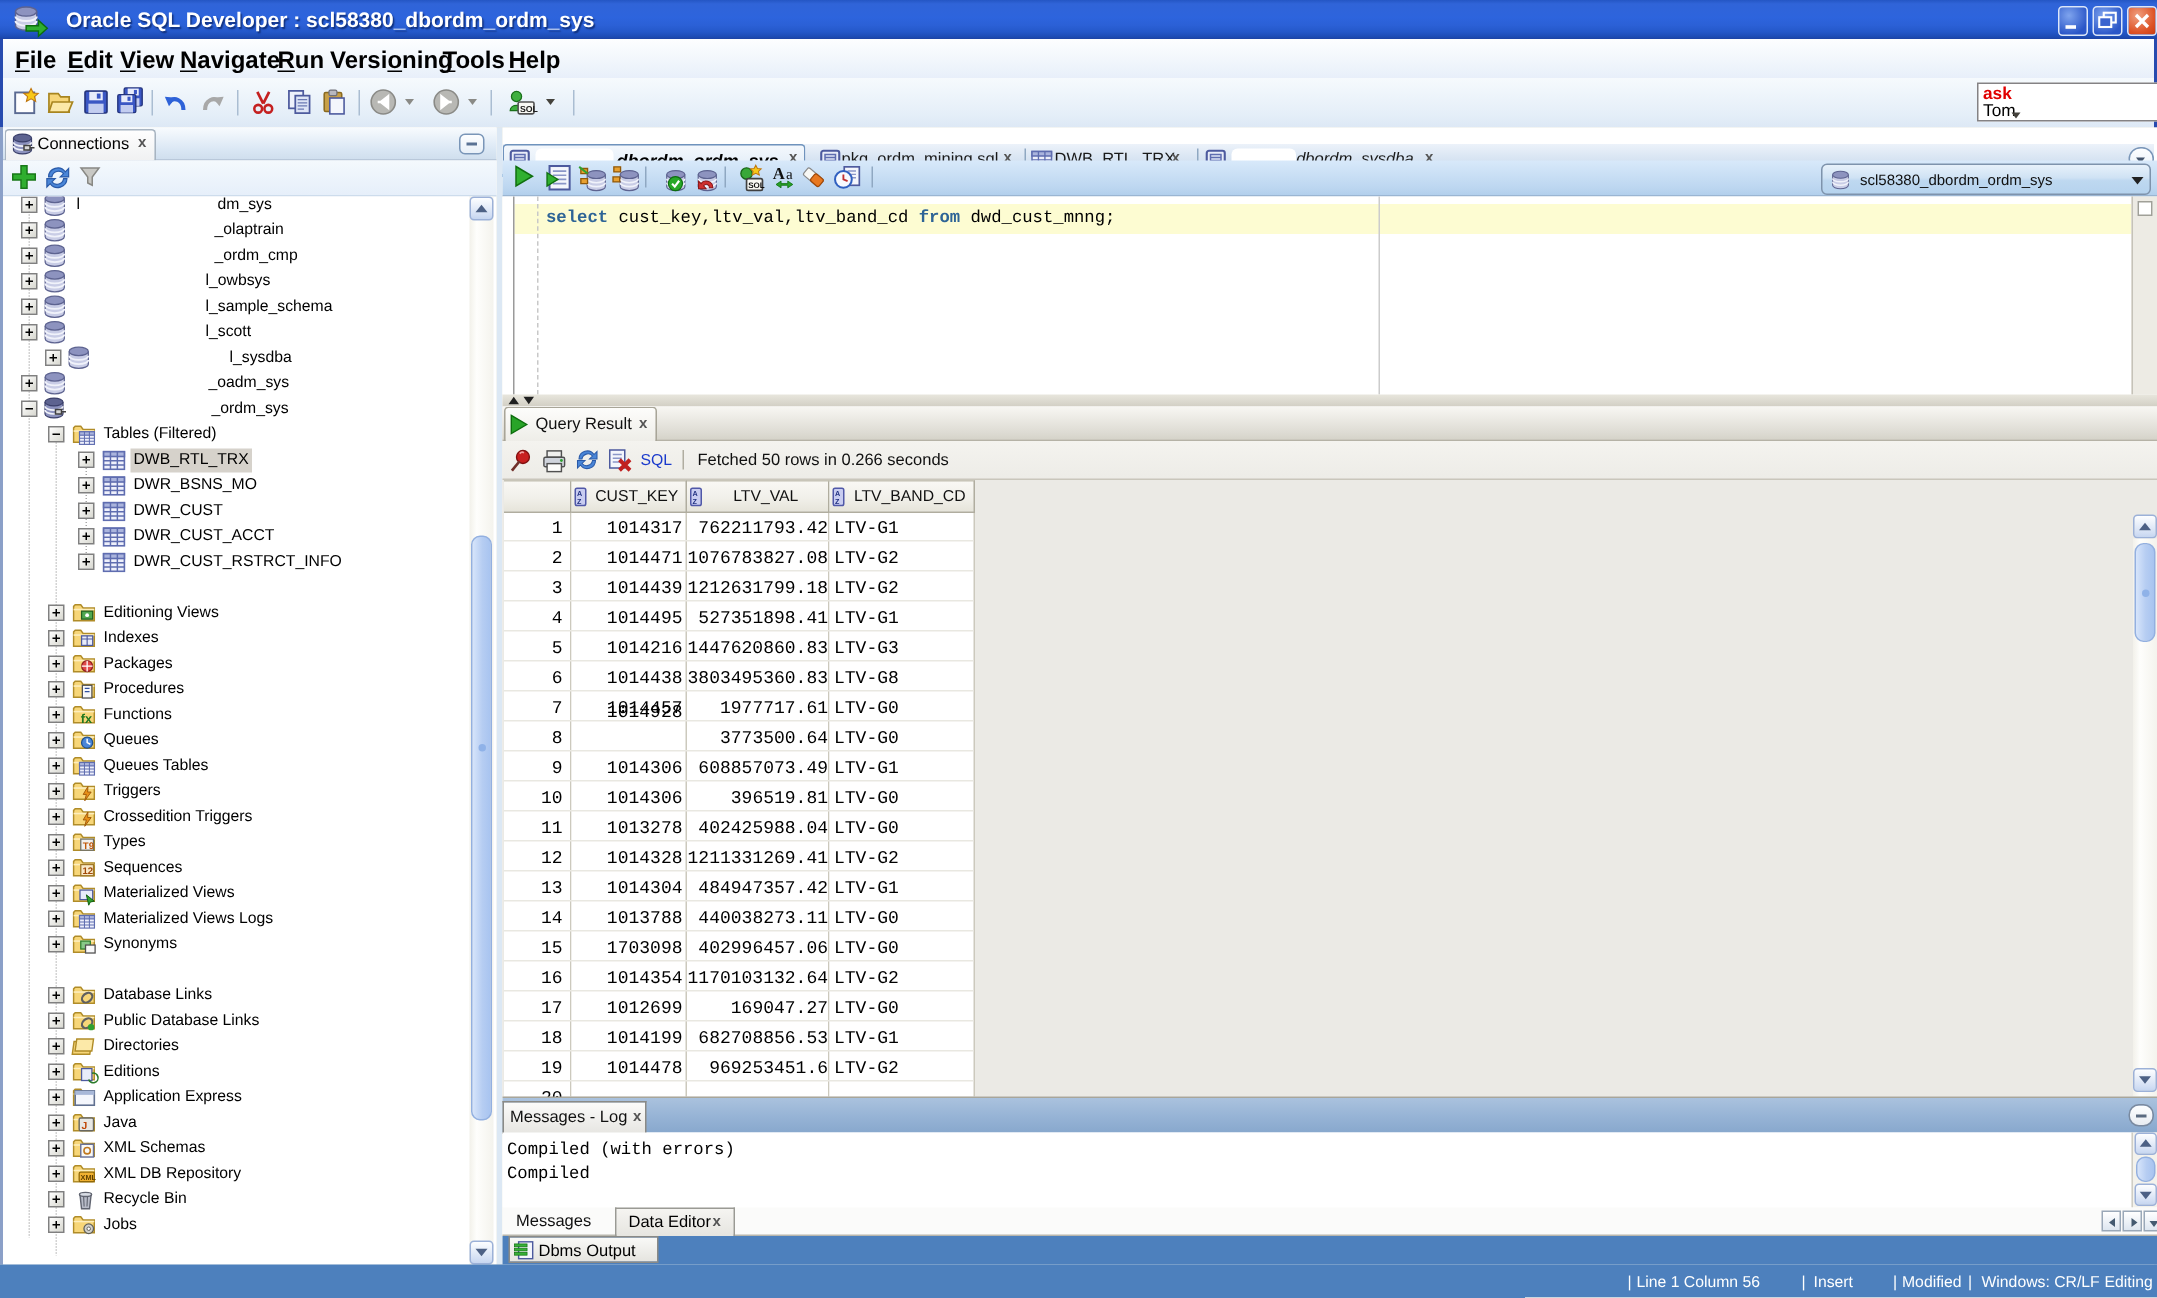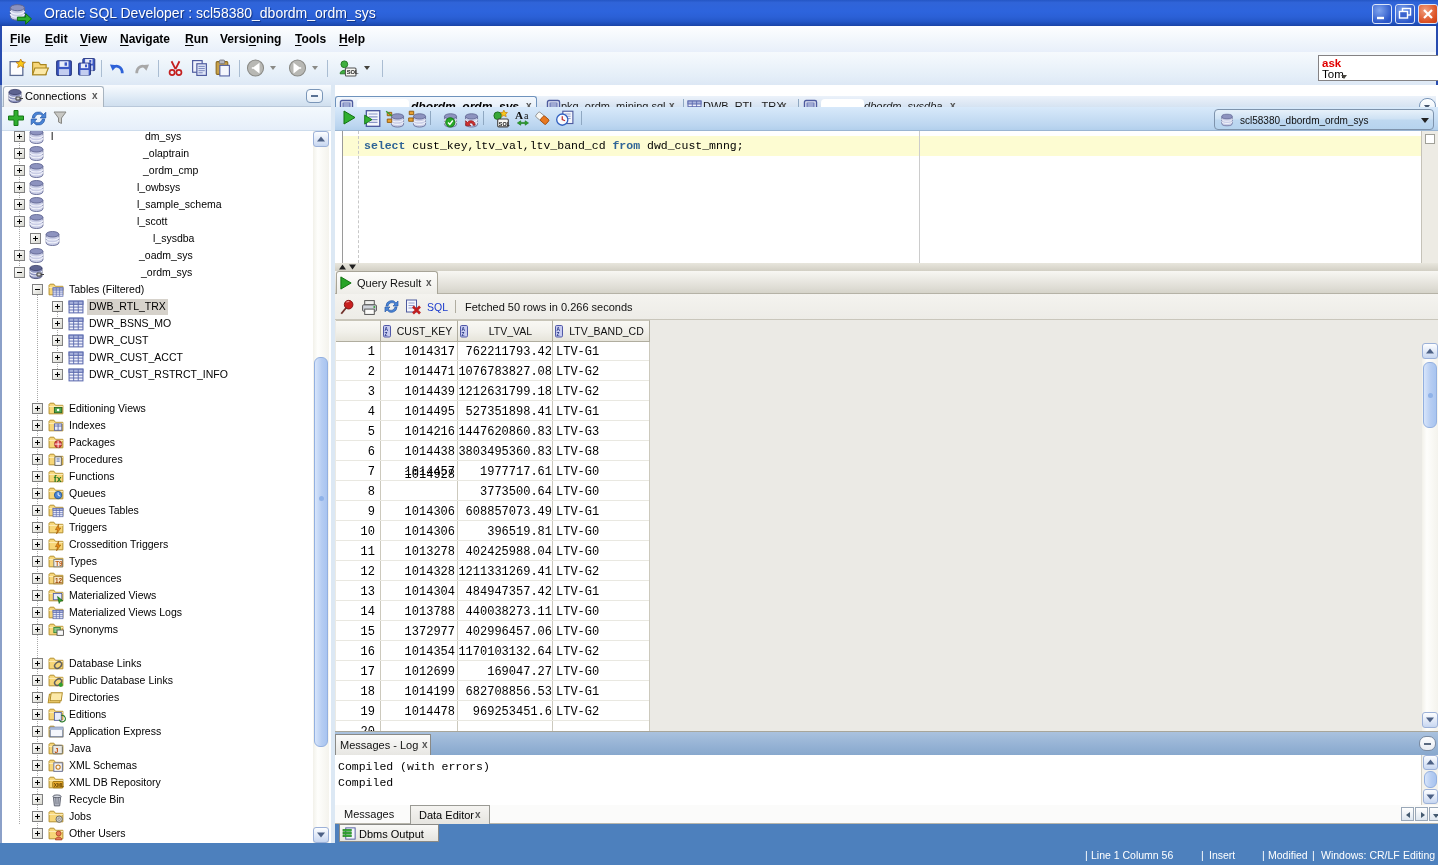--- a/index.html
+++ b/index.html
@@ -2,27 +2,27 @@
 <html><head>
 <meta charset="utf-8">
 <style>
 * { margin:0; padding:0; box-sizing:border-box; }
 html,body { width:1438px; height:865px; overflow:hidden; }
 body { font-family:"Liberation Sans", sans-serif; font-size:11px; position:relative; background:#ece9d8; }
 .abs { position:absolute; }
 svg { position:absolute; overflow:visible; }
 #titlebar { left:0; top:0; width:1438px; height:26px;
   background:linear-gradient(180deg,#2456c4 0%,#3064d8 10%,#2d64dd 45%,#2b60d6 65%,#2458c9 82%,#1d4cb5 94%,#1c43a4 100%); }
-#titletext { left:44px; top:5px; color:#fff; font-size:14px; font-weight:normal; text-shadow:1px 1px 1px #10307c; }
+#titletext { left:44px; top:5px; color:#fff; font-size:14px; font-weight:bold; text-shadow:1px 1px 1px #10307c; }
 .winbtn { top:4px; width:20px; height:20px; border-radius:3px; border:1px solid #dce6f8; color:#fff; }
 #btnmin  { left:1372px; background:radial-gradient(circle at 35% 30%,#7fa4ee,#2a56c8 75%); }
 #btnrest { left:1395px; background:radial-gradient(circle at 35% 30%,#7fa4ee,#2a56c8 75%); }
 #btnclose{ left:1418px; background:radial-gradient(circle at 35% 30%,#f0a080,#dd5326 65%,#c93a10 100%); }
 #menubar { left:0; top:26px; width:1438px; height:26px; background:linear-gradient(180deg,#fdfeff,#eef4fb 70%,#e8effa); border-left:2px solid #274baf; border-right:2px solid #274baf; }
-.menu { position:absolute; top:6px; color:#000; font-size:12px; font-weight:bold; }
+.menu { position:absolute; top:6px; color:#000; font-size:16px; font-weight:bold; }
 .menu u { text-decoration:underline; text-underline-offset:2px; }
 #toolbar { left:0; top:52px; width:1438px; height:33px; background:linear-gradient(180deg,#f6fafd,#e4eef8 75%,#dde8f5); border-left:2px solid #274baf; border-right:2px solid #274baf; }
 .tsep { position:absolute; top:60px; width:1px; height:17px; background:#aabdd2; }
 .dd { position:absolute; width:0; height:0; border-left:3.5px solid transparent; border-right:3.5px solid transparent; border-top:4px solid #44423c; }
 #asktom { left:1318px; top:55px; width:121px; height:26px; background:#fff; border:1px solid #848284; }
 #wedgeL { left:0; top:85px; width:2px; height:758px; background:#8ba0c8; }
 #wedgeR { left:1436px; top:85px; width:2px; height:758px; background:#8ba0c8; }
 #vsplit { left:331px; top:85px; width:4px; height:758px; background:#dce8f4; }
 #left { left:2px; top:85px; width:329px; height:758px; background:#fff; }
 #ltabrow { left:0; top:0; width:329px; height:22px; background:linear-gradient(180deg,#f8fbfe,#dae7f4 70%,#d0dfee); border-bottom:1px solid #b9c8da; }
@@ -720,33 +720,20 @@
           <i></i>
           <b></b>
         </div>
 <svg class="abs" style="left:46px;top:0px" width="17" height="17" viewBox="0 0 16 16">
           <path d="M1 4 L1 13 L14 13 L14 5 L7 5 L5.5 3 L2 3 Z" fill="#f7d678" stroke="#b08c28" stroke-width="0.9"></path>
           <path d="M1 6 L14 6" stroke="#fdeebc" stroke-width="1"></path>
           <circle cx="10.5" cy="10.5" r="3" fill="#d0d0cc" stroke="#606058" stroke-width="0.8"></circle>
           <circle cx="10.5" cy="10.5" r="1.1" fill="#fff" stroke="#606058" stroke-width="0.6"></circle>
         </svg>
 <span class="tlbl" style="left:67px">Jobs</span>
-</div>
-<div class="trow" style="left:0;top:694px;width:311px">
-<div class="exp" style="left:30px">
-          <i></i>
-          <b></b>
-        </div>
-<svg class="abs" style="left:46px;top:0px" width="17" height="17" viewBox="0 0 16 16">
-          <path d="M1 4 L1 13 L14 13 L14 5 L7 5 L5.5 3 L2 3 Z" fill="#f7d678" stroke="#b08c28" stroke-width="0.9"></path>
-          <path d="M1 6 L14 6" stroke="#fdeebc" stroke-width="1"></path>
-          <circle cx="10" cy="8" r="2.3" fill="#e87858" stroke="#a03818" stroke-width="0.7"></circle>
-          <path d="M7 14 C7 10.5 13 10.5 13 14 Z" fill="#e87858" stroke="#a03818" stroke-width="0.7"></path>
-        </svg>
-<span class="tlbl" style="left:67px">Other Users</span>
 </div>
 </div>
 <div class="abs" id="treesb">
 <div class="sbbtn" style="left:0;top:0">
         <svg width="14" height="14">
           <path d="M7 4.5 L11 9.5 H3 Z" fill="#4d6185"></path>
         </svg>
       </div>
 <div class="sbthumb" style="top:226px;height:390px">
         <div style="position:absolute;left:4px;top:138px;width:5px;height:5px;border-radius:50%;background:#8fb2e8"></div>
@@ -1018,21 +1005,21 @@
 <div class="gc" style="top:265px;right:967px">1014304</div>
 <div class="gc" style="top:265px;right:870px">484947357.42</div>
 <div class="gc" style="top:265px;left:221px">LTV-G1</div>
 <div class="grow" style="top:300px"></div>
 <div class="gc" style="top:285px;right:1047px">14</div>
 <div class="gc" style="top:285px;right:967px">1013788</div>
 <div class="gc" style="top:285px;right:870px">440038273.11</div>
 <div class="gc" style="top:285px;left:221px">LTV-G0</div>
 <div class="grow" style="top:320px"></div>
 <div class="gc" style="top:305px;right:1047px">15</div>
-<div class="gc" style="top:305px;right:967px">1372977</div>
+<div class="gc" style="top:305px;right:967px">1703098</div>
 <div class="gc" style="top:305px;right:870px">402996457.06</div>
 <div class="gc" style="top:305px;left:221px">LTV-G0</div>
 <div class="grow" style="top:340px"></div>
 <div class="gc" style="top:325px;right:1047px">16</div>
 <div class="gc" style="top:325px;right:967px">1014354</div>
 <div class="gc" style="top:325px;right:870px">1170103132.64</div>
 <div class="gc" style="top:325px;left:221px">LTV-G2</div>
 <div class="grow" style="top:360px"></div>
 <div class="gc" style="top:345px;right:1047px">17</div>
 <div class="gc" style="top:345px;right:967px">1012699</div>

